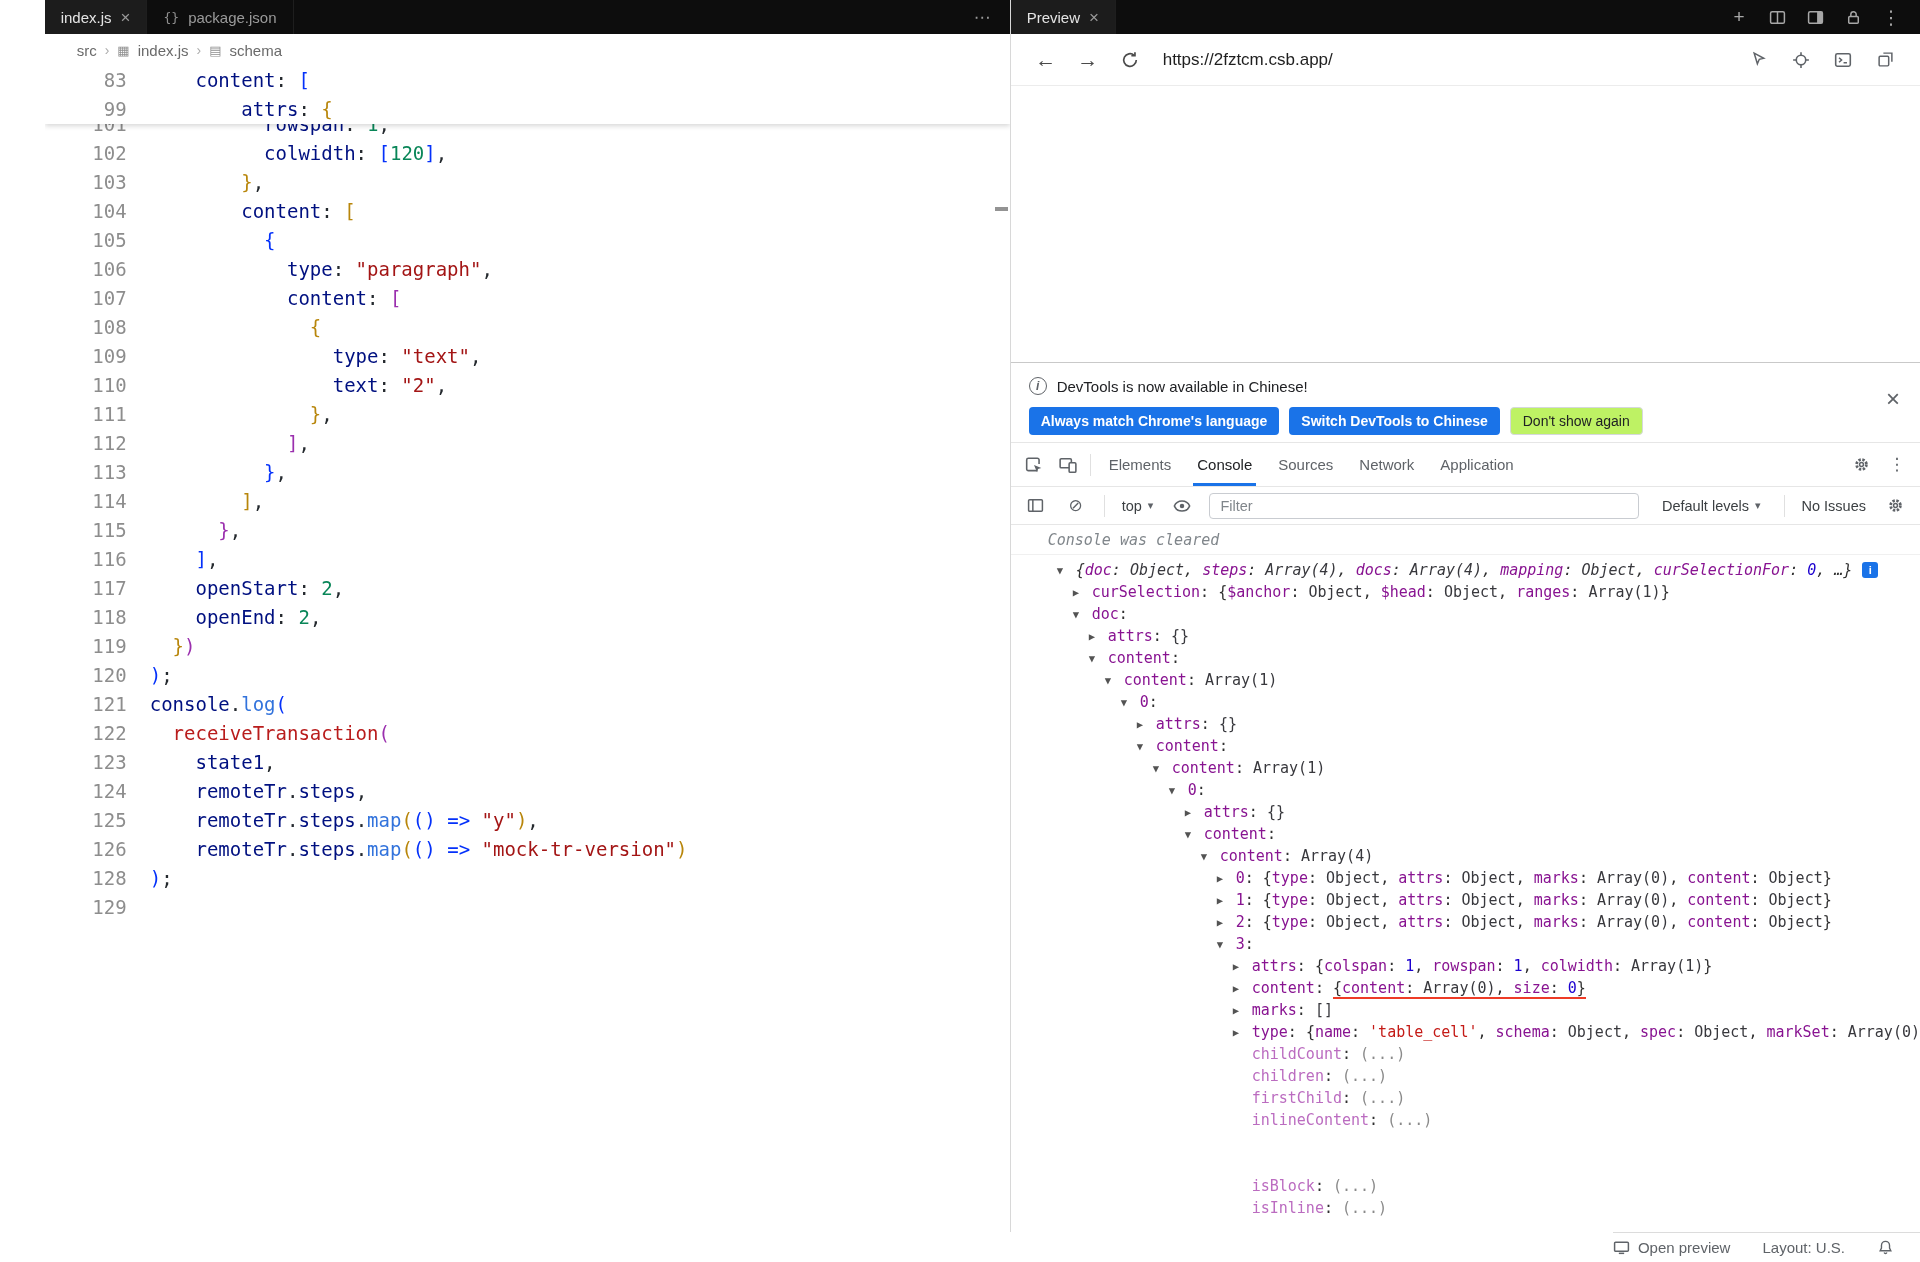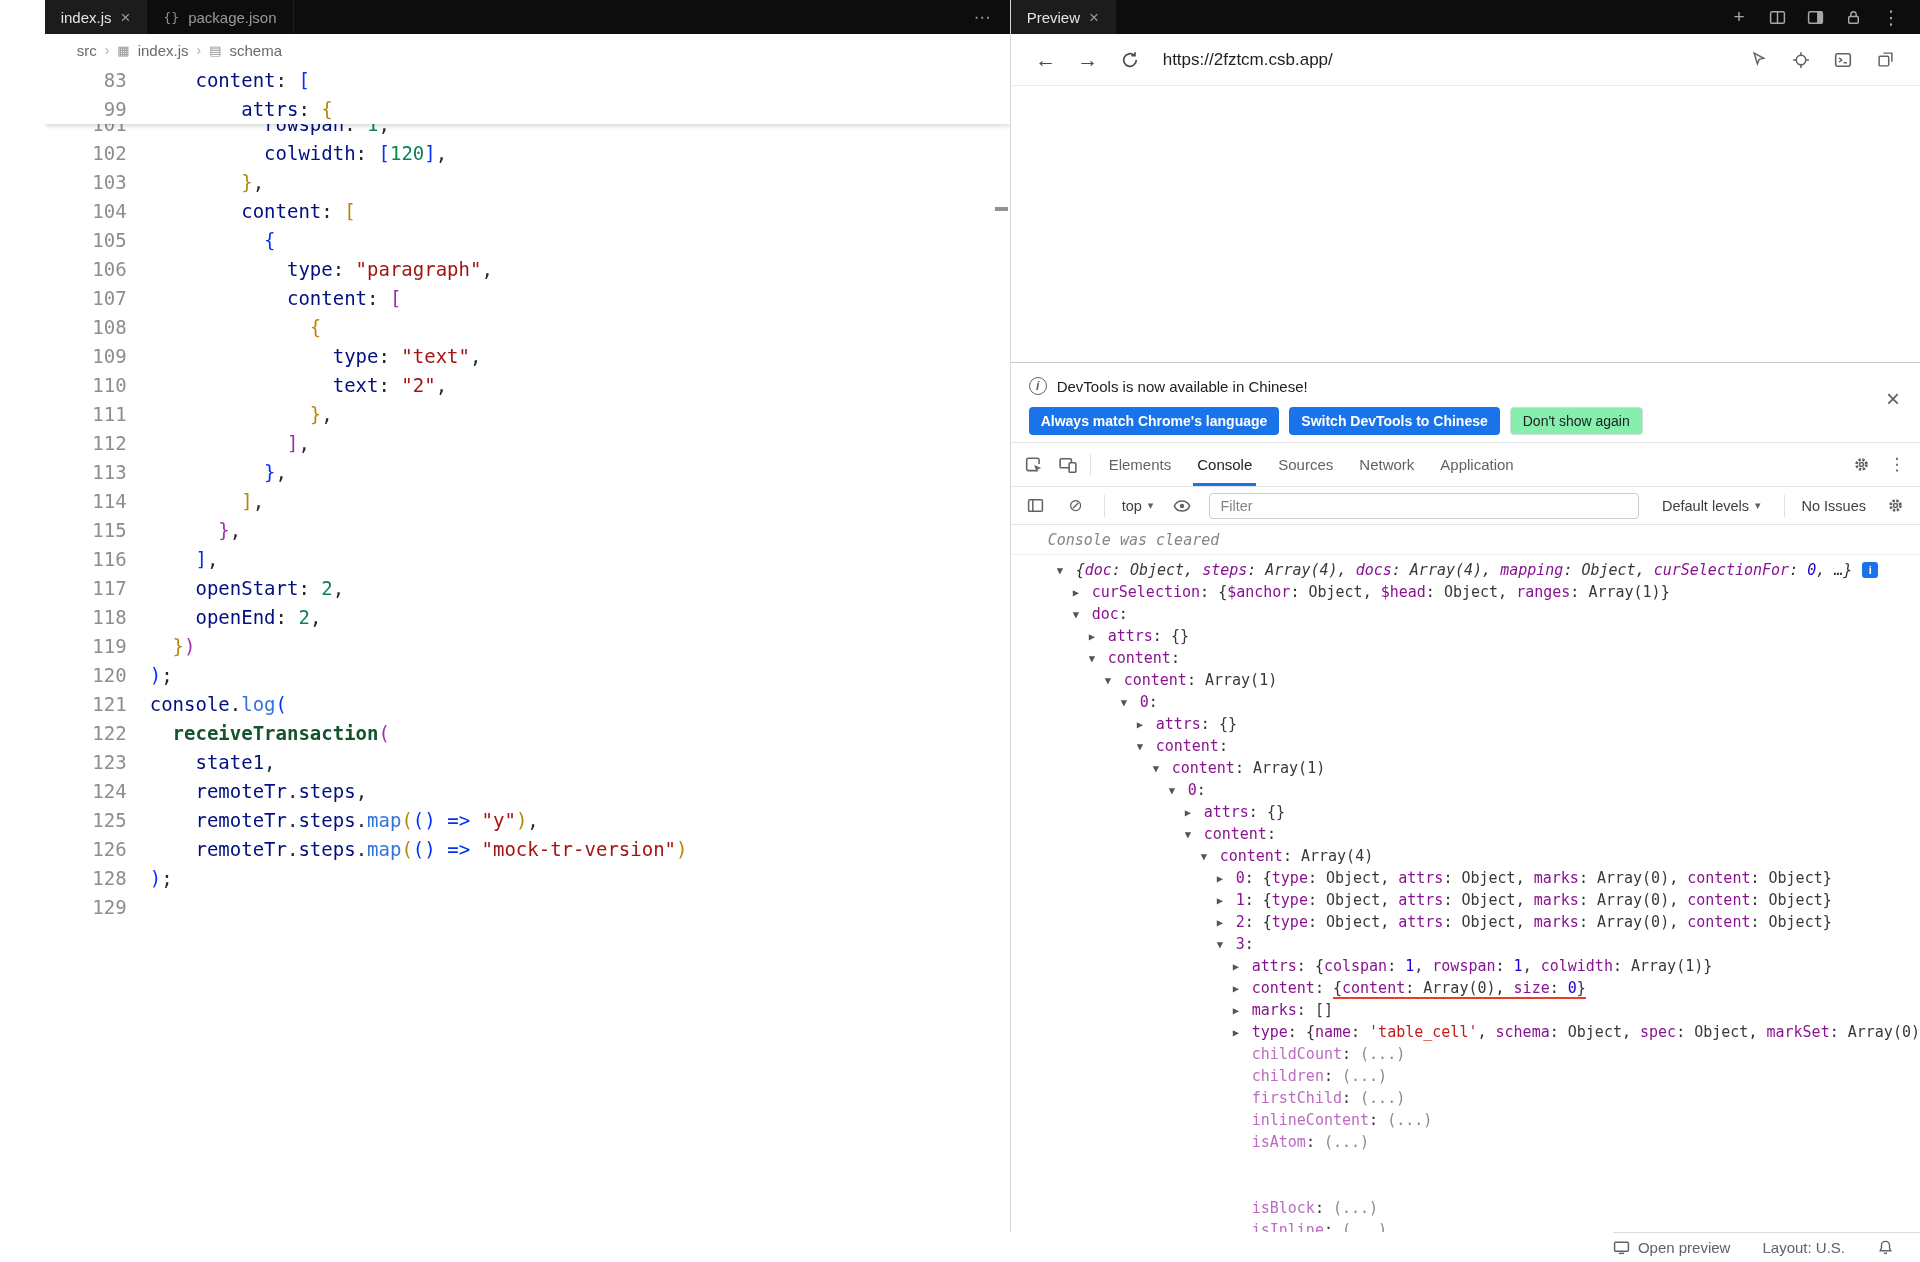--- a/index.html
+++ b/index.html
@@ -25,41 +25,41 @@
   .crumb-sep{color:#ababab;font-size:14px;}
   .crumb-icon{color:#8f8f8f;font-size:13px;}
   .editor{position:relative;flex:1;overflow:hidden;background:#fff;font-family:"DejaVu Sans Mono",monospace;font-size:19px;line-height:29px;}
   .code-flow{position:absolute;top:44px;left:0;right:0;}
   .sticky{position:absolute;top:0;left:0;right:0;height:58px;background:#fff;box-shadow:0 2px 5px rgba(0,0,0,.16);}
   .code-row{display:flex;height:29px;white-space:pre;}
   .gutter{width:90px;flex:none;text-align:right;padding-right:8px;color:#8d8d8d;}
   .code-text{margin:0;padding-left:15px;font:inherit;white-space:pre;}
   .tk-k{color:#001080;} .tk-s{color:#a31515;} .tk-n{color:#098658;} .tk-p{color:#24292e;}
   .tk-b1{color:#0431fa;} .tk-b2{color:#9b2fae;} .tk-b3{color:#b8860b;}
-  .tk-fn{color:#3273dc;} .tk-ft{color:#14532d;font-weight:bold;} .tk-ar{color:#0431fa;}
+  .tk-fn{color:#3273dc;} .tk-ft{color:#b91c1c;} .tk-ar{color:#0431fa;}
   .ruler-mark{position:absolute;right:2px;top:141px;width:13px;height:4px;background:#6f6f6f;opacity:.75;}
 
   
   .right-panel{flex:1;display:flex;flex-direction:column;background:#fff;min-width:0;}
   .browser-bar{height:52px;flex:none;background:#fff;border-bottom:1px solid #ececec;display:flex;align-items:center;padding:0 18px;gap:8px;}
   .nav-btn{width:34px;height:34px;display:flex;align-items:center;justify-content:center;color:#4a4a4a;font-size:21px;}
   .url{flex:1;font-size:17px;color:#1f1f1f;margin-left:8px;white-space:nowrap;overflow:hidden;}
   .nav-icons{display:flex;align-items:center;gap:20px;padding-right:6px;}
   .nav-icons .ni{width:22px;height:22px;display:flex;align-items:center;justify-content:center;}
   .viewport{height:276px;flex:none;background:#fff;}
 
   
   .devtools{height:870px;flex:none;border-top:1px solid #c9c9c9;display:flex;flex-direction:column;background:#fff;}
   .notice{position:relative;height:80px;flex:none;border-bottom:1px solid #e6e6e6;padding:10px 18px 0 18px;}
   .notice-row1{display:flex;align-items:center;gap:10px;height:26px;font-size:15px;color:#202124;}
   .info-icon{width:18px;height:18px;flex:none;border:1.6px solid #5f6368;border-radius:50%;color:#5f6368;font-size:12px;font-weight:bold;font-style:italic;display:flex;align-items:center;justify-content:center;}
   .notice-buttons{display:flex;gap:10px;margin-top:8px;}
   .btn{height:28px;padding:0 12px;border-radius:4px;font-size:14px;display:flex;align-items:center;white-space:nowrap;}
   .btn-primary{background:#1a73e8;color:#fff;font-weight:600;}
-  .btn-secondary{background:#86efac;color:#202124;border:1px solid #d5d8dc;}
+  .btn-secondary{background:#bef264;color:#202124;border:1px solid #d5d8dc;}
   .notice-close{position:absolute;right:20px;top:24px;color:#5f6368;font-size:24px;line-height:1;}
 
   .dt-tabs{height:44px;flex:none;display:flex;align-items:center;border-bottom:1px solid #e6e6e6;color:#5f6368;font-size:15px;padding:0 6px;}
   .dt-icon-btn{width:34px;height:34px;flex:none;display:flex;align-items:center;justify-content:center;color:#5f6368;font-size:17px;}
   .dt-sep{width:1px;height:22px;background:#e0e0e0;margin:0 5px;flex:none;}
   .dt-tab-strip{display:flex;align-items:stretch;height:100%;}
   .dt-tab{padding:0 13px;display:flex;align-items:center;position:relative;white-space:nowrap;}
   .dt-tab.active{color:#202124;}
   .dt-tab.active::after{content:"";position:absolute;left:9px;right:9px;bottom:0;height:3px;background:#1a73e8;}
   .dt-right{margin-left:auto;display:flex;align-items:center;gap:2px;}
@@ -332,21 +332,20 @@
               <div class="tree-row" style="padding-left: 206px;"><span class="arrow">▶</span><span class="tree-text"><span class="ct-ck">2</span><span class="ct-cp">: </span><span class="ct-cp">{</span><span class="ct-ck">type</span><span class="ct-cp">: </span><span class="ct-co">Object</span><span class="ct-cp">, </span><span class="ct-ck">attrs</span><span class="ct-cp">: </span><span class="ct-co">Object</span><span class="ct-cp">, </span><span class="ct-ck">marks</span><span class="ct-cp">: </span><span class="ct-co">Array(0)</span><span class="ct-cp">, </span><span class="ct-ck">content</span><span class="ct-cp">: </span><span class="ct-co">Object</span><span class="ct-cp">}</span></span></div>
               <div class="tree-row" style="padding-left: 206px;"><span class="arrow">▼</span><span class="tree-text"><span class="ct-ck">3</span><span class="ct-cp">:</span></span></div>
               <div class="tree-row" style="padding-left: 222px;"><span class="arrow">▶</span><span class="tree-text"><span class="ct-ck">attrs</span><span class="ct-cp">: </span><span class="ct-cp">{</span><span class="ct-ck">colspan</span><span class="ct-cp">: </span><span class="ct-cn">1</span><span class="ct-cp">, </span><span class="ct-ck">rowspan</span><span class="ct-cp">: </span><span class="ct-cn">1</span><span class="ct-cp">, </span><span class="ct-ck">colwidth</span><span class="ct-cp">: </span><span class="ct-co">Array(1)</span><span class="ct-cp">}</span></span></div>
               <div class="tree-row" style="padding-left: 222px;"><span class="arrow">▶</span><span class="tree-text"><span class="ct-ck">content</span><span class="ct-cp">: </span><span class="ct-cp u-red">{</span><span class="ct-ck u-red">content</span><span class="ct-cp u-red">: </span><span class="ct-co u-red">Array(0)</span><span class="ct-cp u-red">, </span><span class="ct-ck u-red">size</span><span class="ct-cp u-red">: </span><span class="ct-cn u-red">0</span><span class="ct-cp u-red">}</span></span></div>
               <div class="tree-row" style="padding-left: 222px;"><span class="arrow">▶</span><span class="tree-text"><span class="ct-ck">marks</span><span class="ct-cp">: </span><span class="ct-co">[]</span></span></div>
               <div class="tree-row" style="padding-left: 222px;"><span class="arrow">▶</span><span class="tree-text"><span class="ct-ck">type</span><span class="ct-cp">: </span><span class="ct-cp">{</span><span class="ct-ck">name</span><span class="ct-cp">: </span><span class="ct-cs">'table_cell'</span><span class="ct-cp">, </span><span class="ct-ck">schema</span><span class="ct-cp">: </span><span class="ct-co">Object</span><span class="ct-cp">, </span><span class="ct-ck">spec</span><span class="ct-cp">: </span><span class="ct-co">Object</span><span class="ct-cp">, </span><span class="ct-ck">markSet</span><span class="ct-cp">: </span><span class="ct-co">Array(0)</span></span></div>
               <div class="tree-row" style="padding-left: 222px;"><span class="arrow"></span><span class="tree-text"><span class="ct-cg">childCount</span><span class="ct-cp">: </span><span class="ct-cd">(...)</span></span></div>
               <div class="tree-row" style="padding-left: 222px;"><span class="arrow"></span><span class="tree-text"><span class="ct-cg">children</span><span class="ct-cp">: </span><span class="ct-cd">(...)</span></span></div>
               <div class="tree-row" style="padding-left: 222px;"><span class="arrow"></span><span class="tree-text"><span class="ct-cg">firstChild</span><span class="ct-cp">: </span><span class="ct-cd">(...)</span></span></div>
               <div class="tree-row" style="padding-left: 222px;"><span class="arrow"></span><span class="tree-text"><span class="ct-cg">inlineContent</span><span class="ct-cp">: </span><span class="ct-cd">(...)</span></span></div>
-              <div class="tree-row" style="padding-left: 222px;"><span class="arrow"></span><span class="tree-text"><span class="ct-cg">isAtom</span><span class="ct-cp">: </span><span class="ct-cd">(...)</span></span></div>
               <div class="tree-row" style="padding-left: 222px; margin-top: 44px;"><span class="arrow"></span><span class="tree-text"><span class="ct-cg">isBlock</span><span class="ct-cp">: </span><span class="ct-cd">(...)</span></span></div>
               <div class="tree-row" style="padding-left: 222px;"><span class="arrow"></span><span class="tree-text"><span class="ct-cg">isInline</span><span class="ct-cp">: </span><span class="ct-cd">(...)</span></span></div>
             </div>
         </div>
       </div>
     </section>
   </div>
 
   <footer class="statusbar">
     <div class="status-item">

